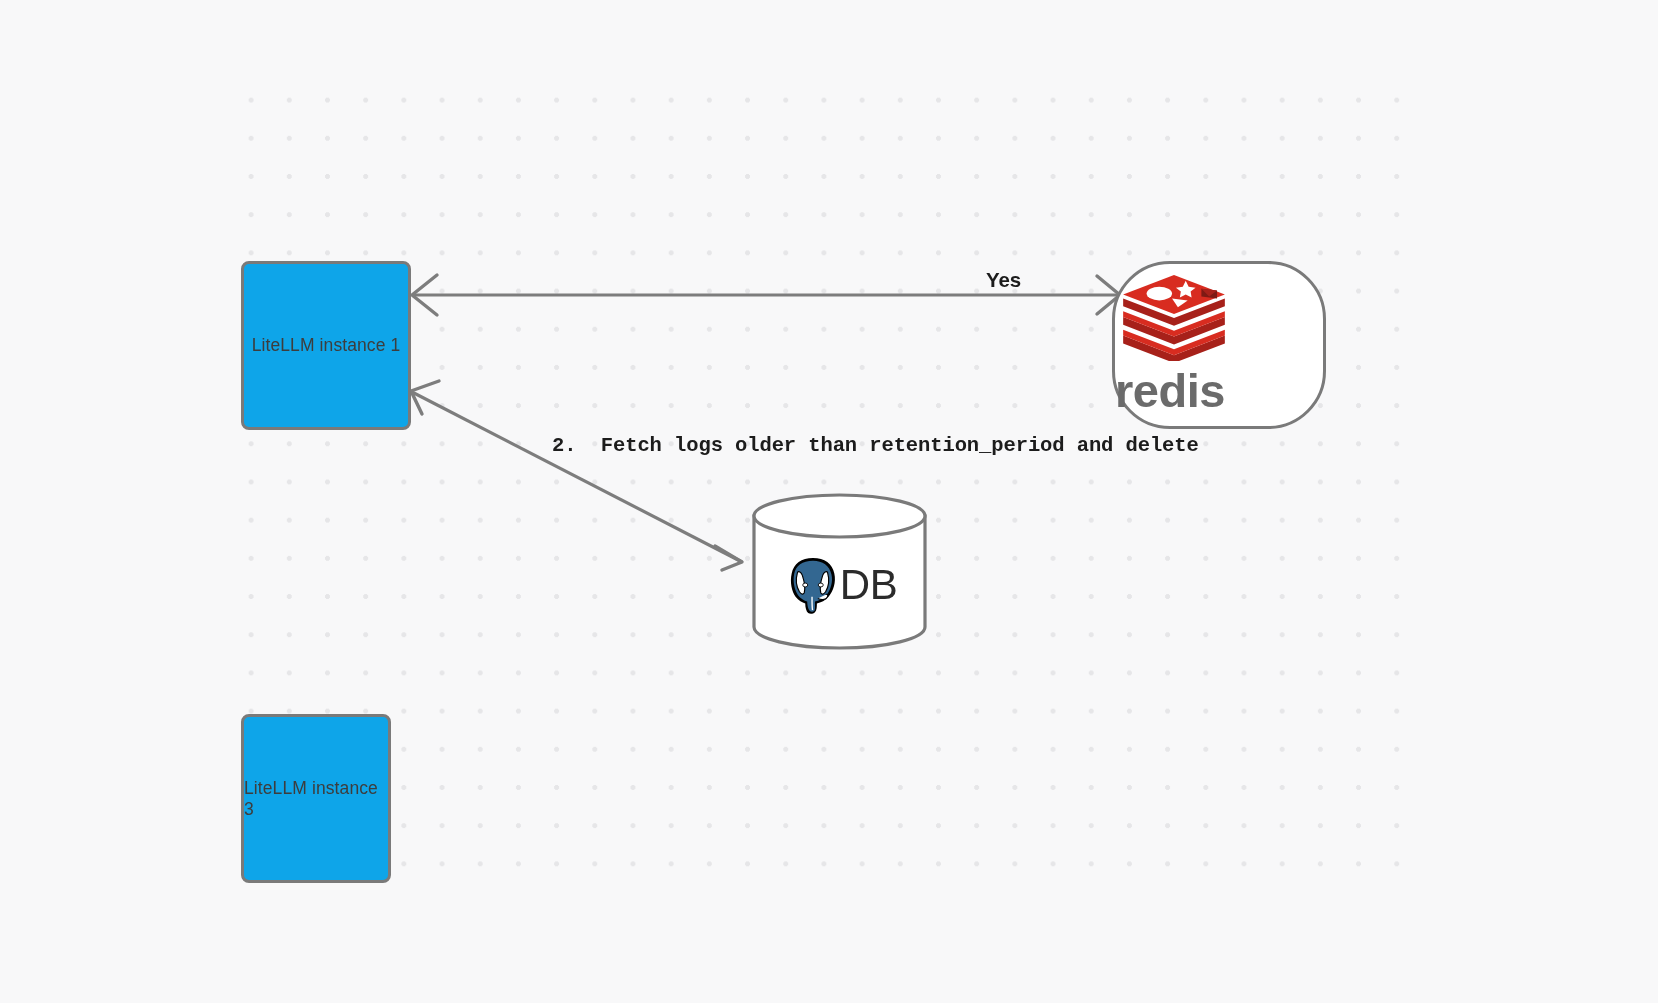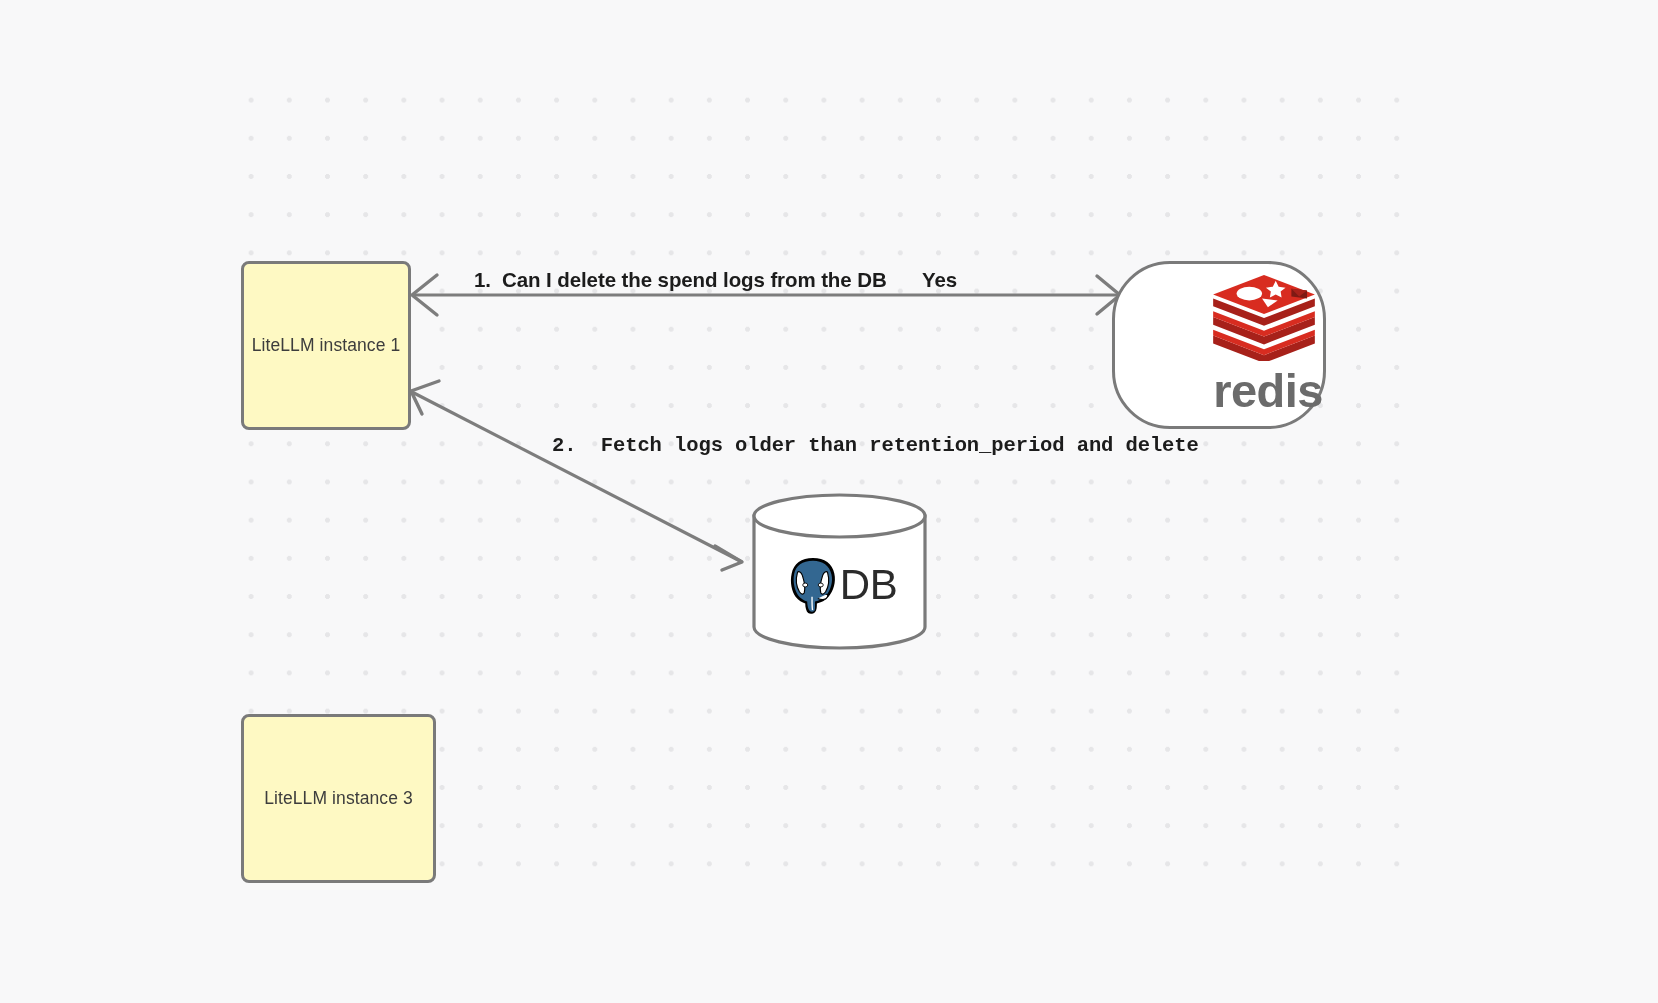--- a/index.html
+++ b/index.html
@@ -30,21 +30,21 @@
     pointer-events: none;
   }
   #edges {
     position: absolute;
     left: 0; top: 0;
     width: 1658px;
     height: 1003px;
   }
   .node-box {
     position: absolute;
-    background: #fef9c3;
+    background: #0ea5e9;
     border: 3px solid #7a7a7a;
     border-radius: 8px;
     box-sizing: border-box;
     display: flex;
     align-items: center;
     justify-content: center;
   }
   .node-label {
     font-size: 17.5px;
     color: #3d3d3d;
@@ -61,21 +61,21 @@
     letter-spacing: -0.1px;
   }
   .redis-node {
     position: absolute;
     background: #ffffff;
     border: 3px solid #7a7a7a;
     border-radius: 58px;
     box-sizing: border-box;
     display: flex;
     flex-direction: column;
-    align-items: flex-end;
+    align-items: flex-start;
     justify-content: center;
   }
   .db-node {
     position: absolute;
   }
   .db-inner {
     position: absolute;
     left: 0; top: 0;
     display: flex;
     justify-content: center;
@@ -124,32 +124,31 @@
       litellm-1  (diagonal) --&gt;
     <g>
       <line x1="412" y1="392" x2="742" y2="562" stroke="#7d7d7d" stroke-width="3.2"></line>
 
       <path d="M 439 381 L 411 391 L 422 414" fill="none" stroke="#7d7d7d" stroke-width="3.4" stroke-linecap="round" stroke-linejoin="round"></path>
 
       <path d="M 715 546 L 742 562 L 722 570" fill="none" stroke="#7d7d7d" stroke-width="3.4" stroke-linecap="round" stroke-linejoin="round"></path>
     </g>
   </svg>
 
-  <div class="edge-label" style="left:474px; top:268px;">1.  Can I delete the spend logs from the DB</div>
-
-  <div class="edge-label" style="left:922px; top:268px;">Yes</div>
+
+  <div class="edge-label" style="left:986px; top:268px;">Yes</div>
 
   <div class="edge-label" style="left:552px; top:434px;font-family:Liberation Mono, monospace;">2.  Fetch logs older than retention_period and delete</div>
 
   <div class="node-box" style="left:241px; top:261px; width:170px; height:169px;">
     <span class="node-label">LiteLLM instance 1</span>
   </div>
 
 
-  <div class="node-box" style="left:241px; top:714px; width:195px; height:169px;">
+  <div class="node-box" style="left:241px; top:714px; width:150px; height:169px;">
     <span class="node-label">LiteLLM instance 3</span>
   </div>
 
   <div class="redis-node" style="left:1112px; top:261px; width:214px; height:168px;">
 
     <svg width="118" height="88" viewBox="0 0 120 90">
 
       <g>
         <path d="M 8 64 L 60 84 L 112 64 L 112 72 L 60 92 L 8 72 Z" fill="#a7211a"></path>
         <path d="M 8 58 L 60 78 L 112 58 L 112 64 L 60 84 L 8 64 Z" fill="#d82c20"></path>

